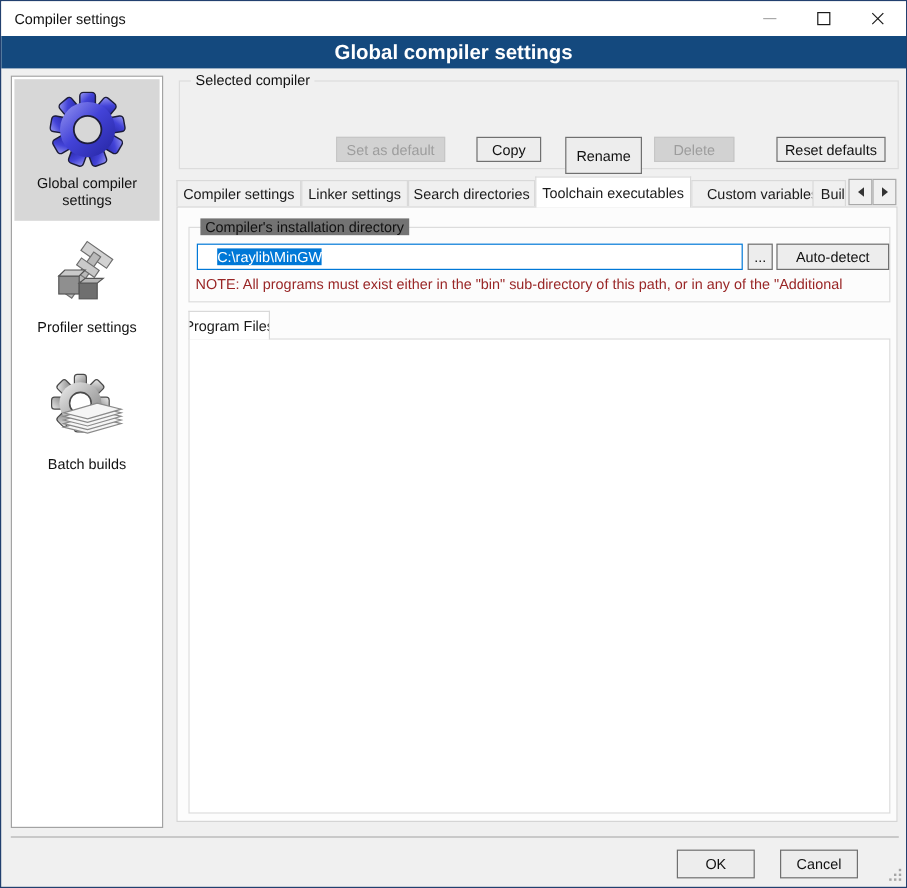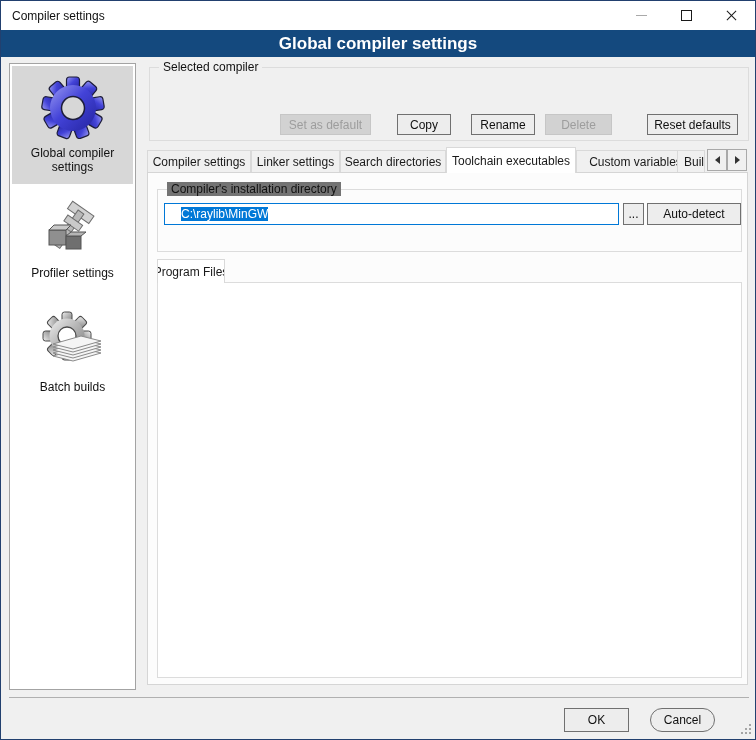--- a/index.html
+++ b/index.html
@@ -184,21 +184,21 @@
       </span>
       <span class="lb-label">Batch builds</span>
     </div>
   </div>
 
   <div class="groupbox" style="left:148px;top:66px;width:600px;height:74px;">
     <span class="gb-label gb-on-gray">Selected compiler</span>
   </div>
   <div class="btn disabled" style="left:279px;top:113px;width:91px;height:21px;">Set as default</div>
   <div class="btn" style="left:396px;top:113px;width:54px;height:21px;">Copy</div>
-  <div class="btn" style="left:470px;top:113px;width:64px;height:21px;">Rename</div>
+  <div class="btn" style="left:470px;top:113px;width:64px;height:31px;">Rename</div>
   <div class="btn disabled" style="left:544px;top:113px;width:67px;height:21px;">Delete</div>
   <div class="btn" style="left:646px;top:113px;width:91px;height:21px;">Reset defaults</div>
 
   <div class="tab" style="left:146px;top:149px;width:104px;height:22px;">Compiler settings</div>
   <div class="tab" style="left:250px;top:149px;width:89px;height:22px;">Linker settings</div>
   <div class="tab" style="left:339px;top:149px;width:106px;height:22px;text-align:center;">Search directories</div>
   <div class="tab active" style="left:445px;top:146px;width:130px;height:26px;">Toolchain executables</div>
   <div class="tab" style="left:575px;top:149px;width:119px;height:22px;">Custom variables</div>
   <div class="tab" style="left:676px;top:149px;width:28px;height:22px;justify-content:flex-start;padding-left:6px;">Build</div>
   <div class="scrollbtn" style="left:706px;top:148px;">
@@ -211,20 +211,21 @@
   <div class="tabpanel" style="left:146px;top:171px;width:601px;height:513px;"></div>
 
   <div class="groupbox" style="left:156px;top:188px;width:585px;height:63px;z-index:2;">
     <span class="gb-label gb-on-white">Compiler's installation directory</span>
   </div>
   <div class="pathbox" style="left:163px;top:202px;width:455px;height:22px;z-index:2;">
     <span class="selected">C:\raylib\MinGW</span>
   </div>
   <div class="btn" style="left:622px;top:202px;width:21px;height:22px;z-index:2;">...</div>
   <div class="btn" style="left:646px;top:202px;width:94px;height:22px;z-index:2;">Auto-detect</div>
+  <div class="note" style="left:162px;top:229px;width:575px;height:15px;z-index:2;">NOTE: All programs must exist either in the "bin" sub-directory of this path, or in any of the "Additional</div>
 
   <div class="tab subtab active" style="left:156px;top:258px;width:68px;height:24px;z-index:2;">Program Files</div>
   <div class="tab subtab" style="left:224px;top:261px;width:87px;height:21px;z-index:0;">Additional Paths</div>
   <div class="subpage" style="left:156px;top:281px;width:585px;height:396px;"></div>
 
   <span class="flabel" style="top:294px;">C compiler:</span>
   <input class="tinput" style="left: 303px; top: 290px; width: 400px; height: 22px;" value="gcc.exe">
   <div class="btn" style="left:707px;top:290px;width:20px;height:22px;">...</div>
 
   <span class="flabel" style="top:325px;">C++ compiler:</span>
@@ -248,21 +249,21 @@
   <span class="flabel" style="top:449px;">Resource compiler:</span>
   <input class="tinput" style="left: 303px; top: 445px; width: 400px; height: 22px;" value="windres.exe">
   <div class="btn" style="left:707px;top:445px;width:20px;height:22px;">...</div>
 
   <span class="flabel" style="top:480px;">Make program:</span>
   <input class="tinput" style="left: 303px; top: 476px; width: 400px; height: 22px;" value="mingw32-make.exe">
   <div class="btn" style="left:707px;top:476px;width:20px;height:22px;">...</div>
 
   <div class="hline" style="left:8px;top:696px;width:740px;"></div>
   <div class="btn" style="left:563px;top:707px;width:65px;height:24px;">OK</div>
-  <div class="btn" style="left:649px;top:707px;width:65px;height:24px;border-radius:12px;">Cancel</div>
+  <div class="btn" style="left:649px;top:707px;width:65px;height:24px;">Cancel</div>
   <div class="grip">
     <i style="right:0;bottom:0;"></i>
       <i style="right:4px;bottom:0;"></i>
       <i style="right:8px;bottom:0;"></i>
     <i style="right:0;bottom:4px;"></i>
       <i style="right:4px;bottom:4px;"></i>
     <i style="right:0;bottom:8px;"></i>
   </div>
 
 </div>

